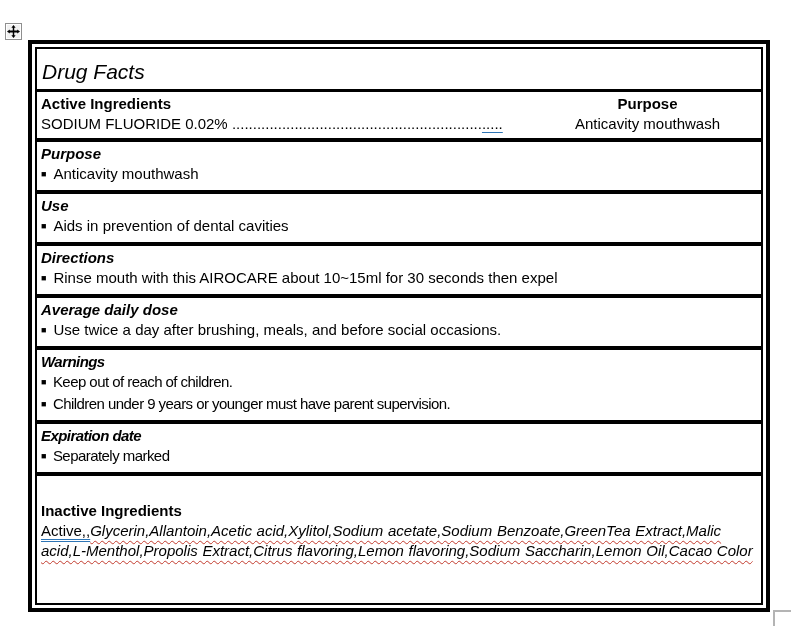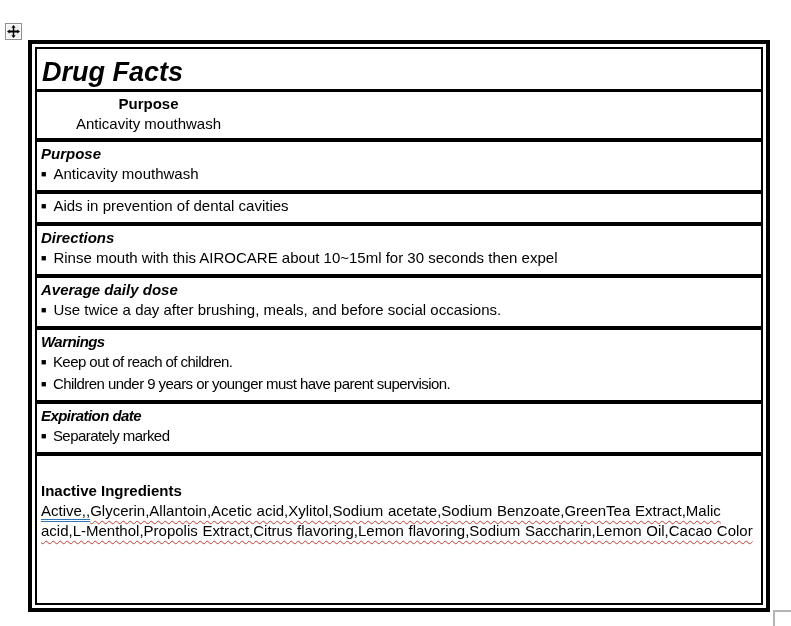--- a/index.html
+++ b/index.html
@@ -24,40 +24,40 @@
     position:absolute;left:28px;top:40px;width:742px;height:572px;box-sizing:border-box;
     border:4px solid #000;padding:3px;background:#fff;
   }
   .table-inner{
     box-sizing:border-box;border:2px solid #000;width:100%;height:100%;
     display:flex;flex-direction:column;overflow:hidden;background:#fff;
   }
   .row{border-bottom:4px solid #000;padding:2px 6px 4px 4px;}
   .row.last{border-bottom:none;flex:1;margin-top:23px;}
   .row-title{border-bottom:3px solid #000;padding:10px 6px 4px 5px;}
-  .title{font-size:27px;line-height:26px;font-weight:bold;font-style:italic;}
+  .title{font-size:21px;line-height:26px;font-weight:normal;font-style:italic;}
   .sec-h{font-size:15px;line-height:20px;font-weight:bold;font-style:italic;}
   .sec-h.upright{font-style:normal;}
   .body-line{font-size:15px;line-height:20px;}
   .bullet{font-size:9px;margin-right:7px;position:relative;top:-2px;}
   .condensed .sec-h,.condensed .body-line{letter-spacing:-0.55px;}
   .w-wrap{max-width:672px;}
   
   .row-active{display:flex;align-items:flex-start;}
   .ai-left{flex:1;min-width:0;}
   .ai-line{font-size:15px;line-height:20px;white-space:nowrap;overflow:hidden;}
   .ai-right{width:215px;text-align:center;}
   
   .grammar{
     text-decoration-line:underline;text-decoration-style:double;
     text-decoration-color:#2e75b6;text-decoration-thickness:1px;text-underline-offset:3px;
   }
   .spell{
     text-decoration-line:underline;text-decoration-style:wavy;
-    text-decoration-color:#c23b2e;text-decoration-thickness:1px;text-underline-offset:4px;
+    text-decoration-color:#c23b2e;text-decoration-thickness:1px;text-underline-offset:4px;font-style:italic;
   }
   .inactive-body{word-spacing:0.5px;}
 </style>
 </head>
 <body>
 
 <div>
 
   <div class="move-handle">
     <svg width="13" height="13" viewBox="0 0 16 16">
@@ -66,34 +66,41 @@
   </div>
 
   <div class="table-outer">
     <div class="table-inner">
 
       <div class="row row-title">
         <span class="title">Drug Facts</span>
       </div>
 
       <div class="row row-active">
+        <div class="ai-left">
+          <div class="sec-h upright">Active Ingredients</div>
+          <div class="ai-line">
+            <span>SODIUM FLUORIDE 0.02% </span><span>............................................................</span><span class="grammar">.....</span>
+          </div>
+        </div>
         <div class="ai-right">
           <div class="sec-h upright">Purpose</div>
           <div class="body-line">Anticavity mouthwash</div>
         </div>
       </div>
 
       <div class="row">
         <div class="sec-h">Purpose</div>
         <div class="body-line">
           <span class="bullet">■</span><span>Anticavity mouthwash</span>
         </div>
       </div>
 
       <div class="row">
+        <div class="sec-h">Use</div>
         <div class="body-line">
           <span class="bullet">■</span><span>Aids in prevention of dental cavities</span>
         </div>
       </div>
 
       <div class="row">
         <div class="sec-h">Directions</div>
         <div class="body-line">
           <span class="bullet">■</span><span>Rinse mouth with this AIROCARE about 10~15ml for 30 seconds then expel</span>
         </div>

